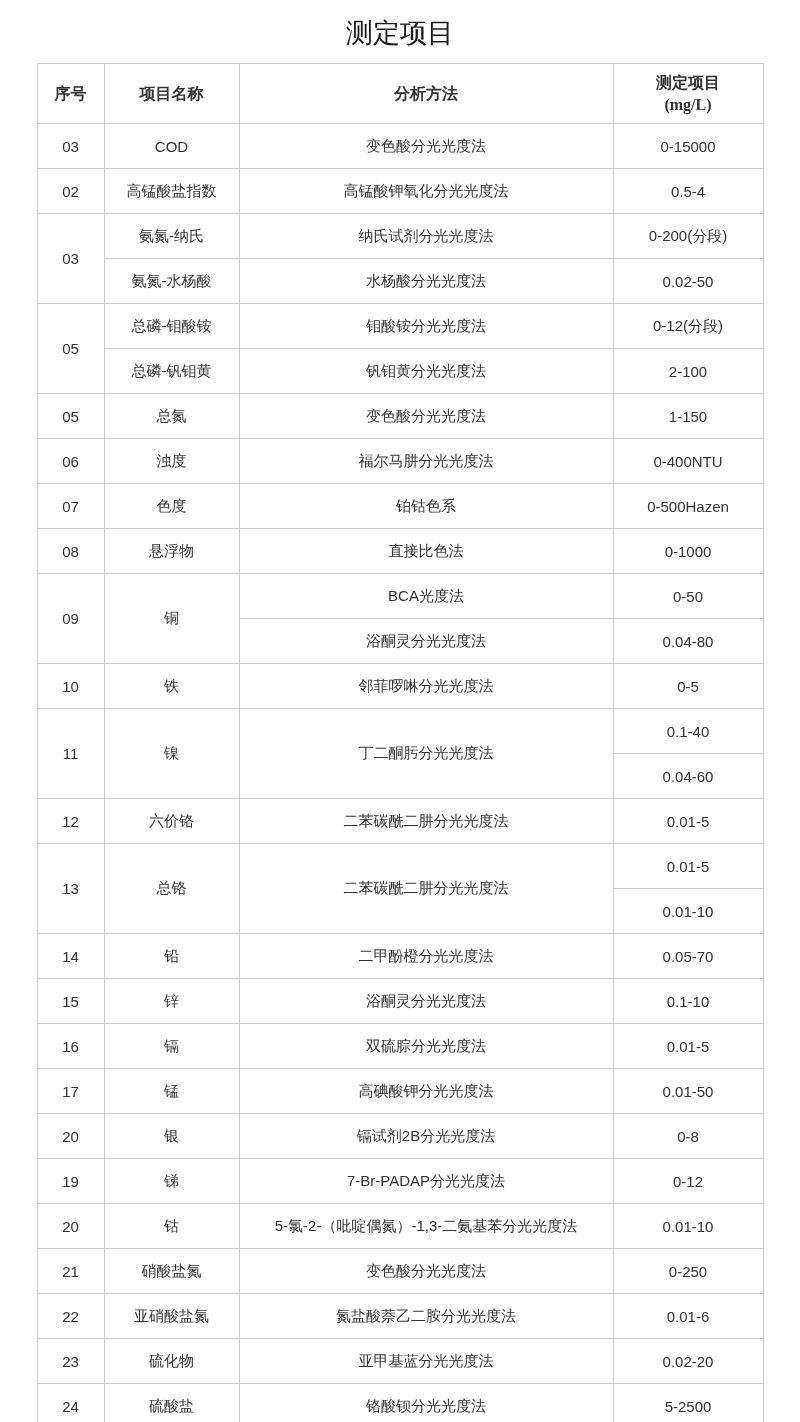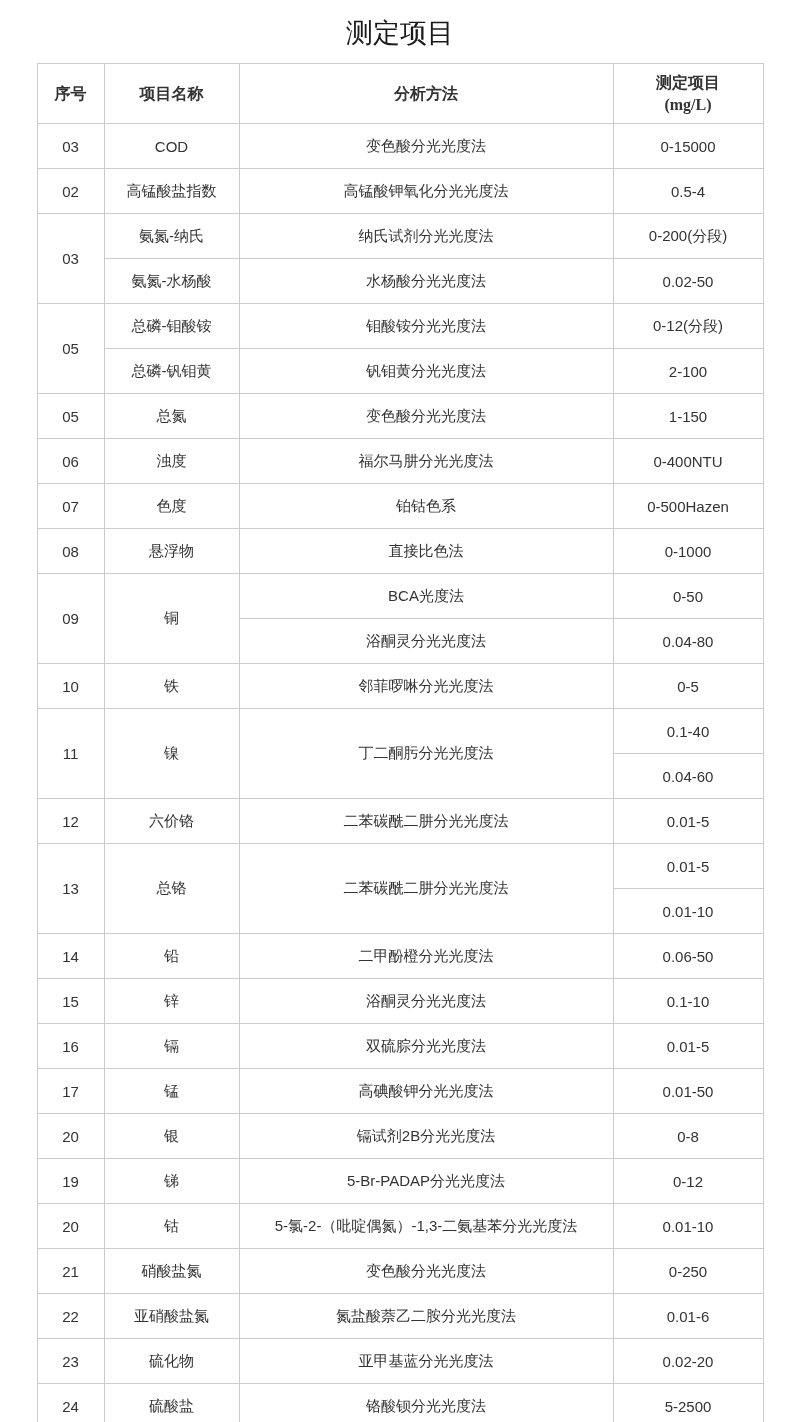--- a/index.html
+++ b/index.html
@@ -169,21 +169,21 @@
         <td rowspan="2">二苯碳酰二肼分光光度法</td>
         <td>0.01-5</td>
       </tr>
       <tr>
         <td>0.01-10</td>
       </tr>
       <tr>
         <td>14</td>
         <td>铅</td>
         <td>二甲酚橙分光光度法</td>
-        <td>0.06-50</td>
+        <td>0.05-70</td>
       </tr>
       <tr>
         <td>15</td>
         <td>锌</td>
         <td>浴酮灵分光光度法</td>
         <td>0.1-10</td>
       </tr>
       <tr>
         <td>16</td>
         <td>镉</td>
@@ -198,21 +198,21 @@
       </tr>
       <tr>
         <td>20</td>
         <td>银</td>
         <td>镉试剂2B分光光度法</td>
         <td>0-8</td>
       </tr>
       <tr>
         <td>19</td>
         <td>锑</td>
-        <td>5-Br-PADAP分光光度法</td>
+        <td>7-Br-PADAP分光光度法</td>
         <td>0-12</td>
       </tr>
       <tr>
         <td>20</td>
         <td>钴</td>
         <td>5-氯-2-（吡啶偶氮）-1,3-二氨基苯分光光度法</td>
         <td>0.01-10</td>
       </tr>
       <tr>
         <td>21</td>

